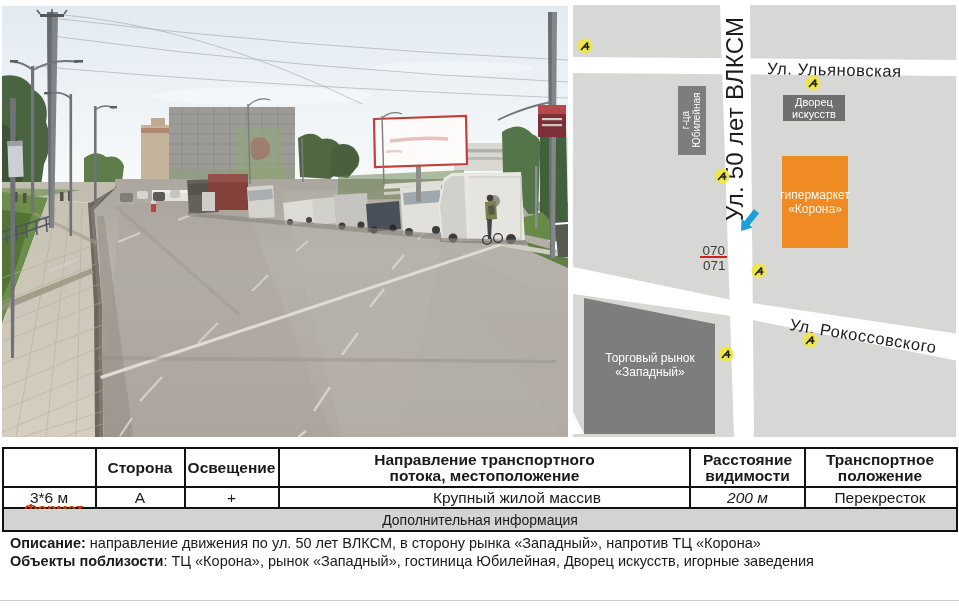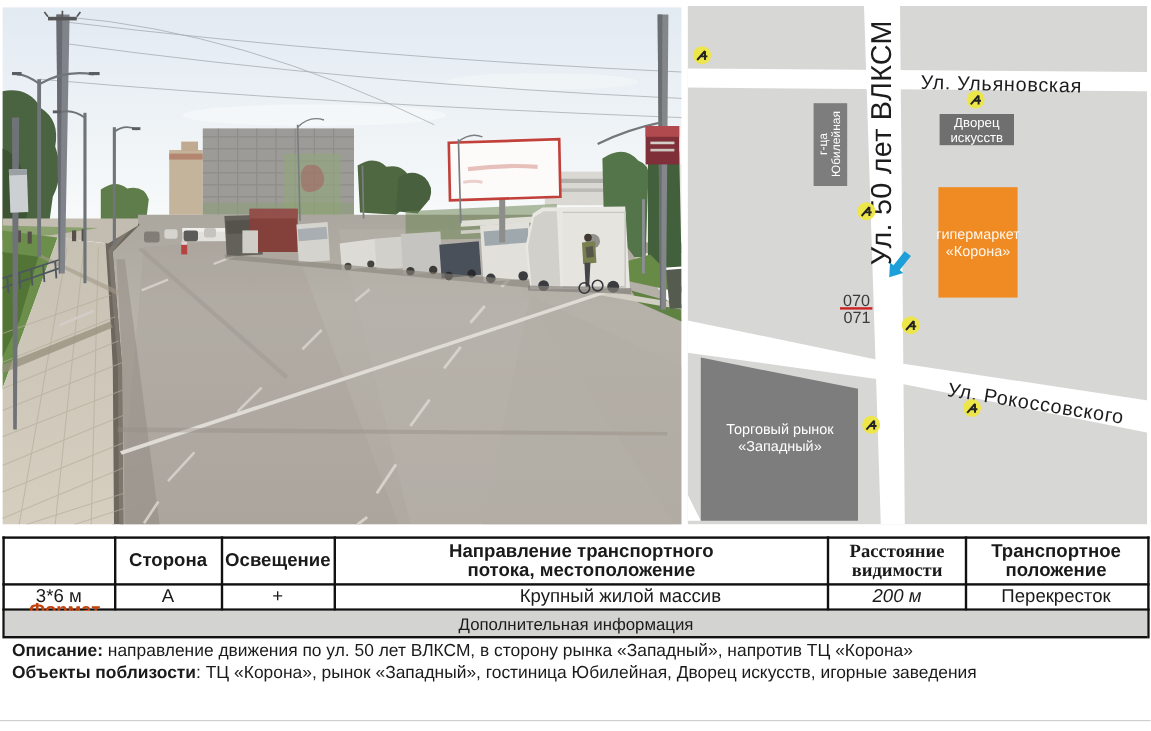--- a/index.html
+++ b/index.html
@@ -383,21 +383,21 @@
 <div class="abs" style="left:954px;top:0;width:2px;height:85px;background:#111;"></div>
 
 <div class="abs" style="left:2px;top:2px;width:100px;height:37px;display:flex;align-items:center;justify-content:center;font-size:15.5px;font-weight:bold;color:#c2410c;margin-top:41px;">Формат</div>
 
 <div class="abs" style="left:94.5px;top:2px;width:87px;height:37px;display:flex;align-items:center;justify-content:center;font-size:15.5px;font-weight:bold;color:#1a1a1a;">Сторона</div>
 
 <div class="abs" style="left:183.5px;top:2px;width:92px;height:37px;display:flex;align-items:center;justify-content:center;font-size:15.5px;font-weight:bold;color:#1a1a1a;">Освещение</div>
 
 <div class="abs" style="left:278px;top:2px;width:409px;height:37px;display:flex;align-items:center;justify-content:center;text-align:center;font-size:15.5px;font-weight:bold;color:#1a1a1a;line-height:16px;">Направление транспортного<br>потока, местоположение</div>
 
-<div class="abs" style="left:689px;top:2px;width:113px;height:37px;display:flex;align-items:center;justify-content:center;text-align:center;font-size:15.5px;font-weight:bold;color:#1a1a1a;line-height:16px;font-family:Liberation Serif, serif;">Расстояние<br>видимости</div>
+<div class="abs" style="left:689px;top:2px;width:113px;height:37px;display:flex;align-items:center;justify-content:center;text-align:center;font-size:15.5px;font-weight:bold;color:#1a1a1a;line-height:16px;">Расстояние<br>видимости</div>
 
 <div class="abs" style="left:804px;top:2px;width:148px;height:37px;display:flex;align-items:center;justify-content:center;text-align:center;font-size:15.5px;font-weight:bold;color:#1a1a1a;line-height:16px;">Транспортное<br>положение</div>
 
 <div class="abs" style="left:2px;top:41px;width:90px;height:19px;display:flex;align-items:center;justify-content:center;font-size:15.5px;color:#1a1a1a;">3*6 м</div>
 
 <div class="abs" style="left:94.5px;top:41px;width:87px;height:19px;display:flex;align-items:center;justify-content:center;font-size:15.5px;color:#1a1a1a;">А</div>
 
 <div class="abs" style="left:183.5px;top:41px;width:92px;height:19px;display:flex;align-items:center;justify-content:center;font-size:15.5px;color:#1a1a1a;">+</div>
 
 <div class="abs" style="left:278px;top:41px;width:474px;height:19px;display:flex;align-items:center;justify-content:center;font-size:15.5px;color:#1a1a1a;">Крупный жилой массив</div>

